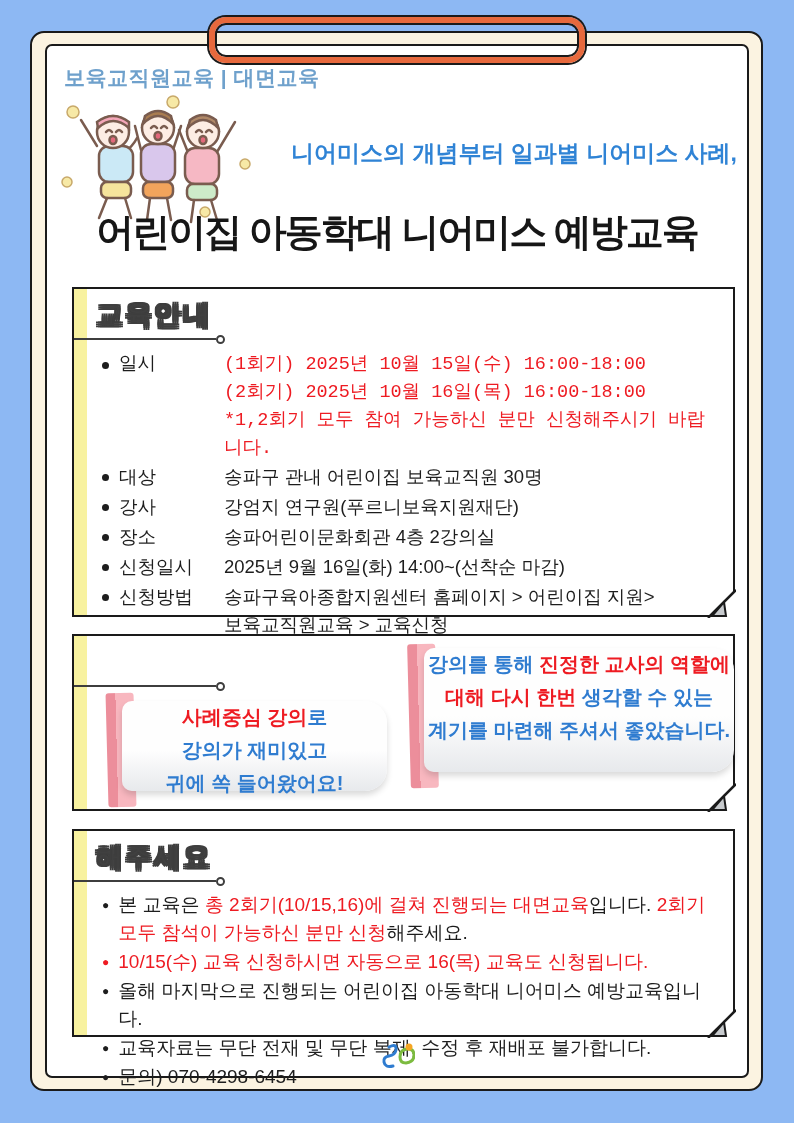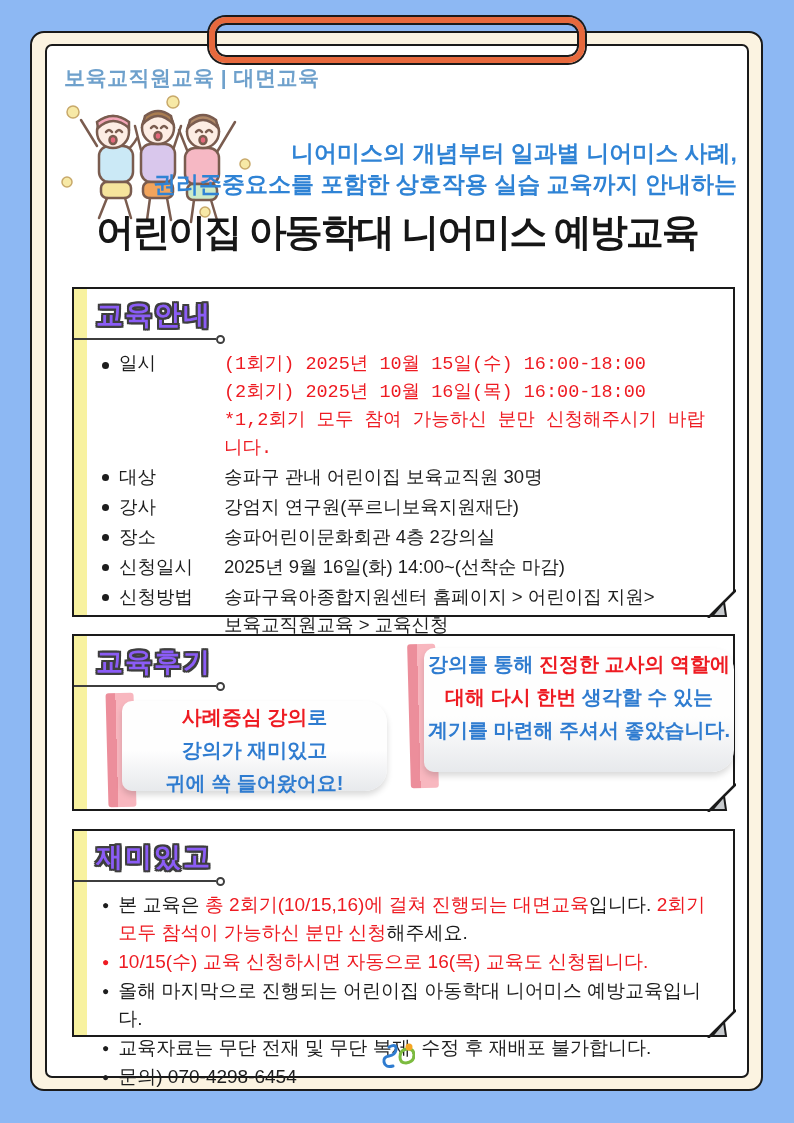--- a/index.html
+++ b/index.html
@@ -45,21 +45,21 @@
     border:2.5px solid #1a1a1a; background:#fff;
   }
   .section-box .stripe {
     position:absolute; left:0; top:0; bottom:0; width:13px; background:#F8F2A0;
   }
   #box-info   { top:241px; height:330px; }
   #box-review { top:588px; height:177px; }
   #box-notice { top:783px; height:208px; }
   .sec-head {
     position:absolute; left:22px; top:8px;
-    font-size:27px; font-weight:700; color:#8b5cf6; letter-spacing:2px;
+    font-size:27px; font-weight:400; color:#404040; letter-spacing:2px;
     text-shadow:-2px -2px 0 #3e3e3e, 2px -2px 0 #3e3e3e, -2px 2px 0 #3e3e3e,
                  2px 2px 0 #3e3e3e, -2px 0 0 #3e3e3e, 2px 0 0 #3e3e3e,
                  0 -2px 0 #3e3e3e, 0 2px 0 #3e3e3e;
   }
   .sec-line {
     position:absolute; left:0; top:49px; width:142px; height:0;
     border-top:2.5px solid #3e3e3e;
   }
   .sec-line::after {
     content:''; position:absolute; right:-9px; top:-5px; width:5px; height:5px;
@@ -158,21 +158,20 @@
         <path d="M141 38 q3 -4 6 0 M151 38 q3 -4 6 0" fill="none"></path>
         <ellipse cx="148" cy="46" rx="3.5" ry="4" fill="#E2697B"></ellipse>
         <rect x="132" y="90" width="30" height="16" rx="6" fill="#CDEBC9"></rect>
         <line x1="139" y1="106" x2="136" y2="128"></line>
           <line x1="156" y1="106" x2="162" y2="126"></line>
       </g>
     </svg>
 
     <div class="subtitle">
       <div>니어미스의 개념부터 일과별 니어미스 사례,</div>
-      <div>권리존중요소를 포함한 상호작용 실습 교육까지 안내하는</div>
     </div>
 
     <div class="main-title">어린이집 아동학대 니어미스 예방교육</div>
 
     <div class="section-box" id="box-info">
       <div class="stripe"></div>
       <div class="sec-head">교육안내</div>
       <div class="sec-line"></div>
       <div class="info-rows">
           <div class="info-row gap-after">
@@ -235,21 +234,20 @@
         </div>
       <svg class="fold" width="30" height="30" viewBox="0 0 30 30">
         <polygon points="30,30 30,2 2,30" fill="#ffffff"></polygon>
         <path d="M2,30 L30,2" stroke="#1a1a1a" stroke-width="2.5"></path>
         <polygon points="6,28 18,14 20,28" fill="#C7CACD" stroke="#1a1a1a" stroke-width="2"></polygon>
       </svg>
     </div>
 
     <div class="section-box" id="box-review">
       <div class="stripe"></div>
-      <div class="sec-head">교육후기</div>
       <div class="sec-line"></div>
 
       <div class="bubble" style="left:33px; top:65px; width:280px; height:90px;">
         <div class="ribbon" style="left:0; top:-8px; bottom:-16px;"></div>
         <div class="note" style="left:15px; top:0; right:0; bottom:0; font-size:20px;">
             <div><span class="c-r">사례중심 강의</span><span class="c-b">로</span></div>
             <div><span class="c-b">강의가 재미있고</span></div>
             <div><span class="c-b">귀에 쏙 들어왔어요!</span></div>
           </div>
       </div>
@@ -265,21 +263,21 @@
 
       <svg class="fold" width="30" height="30" viewBox="0 0 30 30">
         <polygon points="30,30 30,2 2,30" fill="#ffffff"></polygon>
         <path d="M2,30 L30,2" stroke="#1a1a1a" stroke-width="2.5"></path>
         <polygon points="6,28 18,14 20,28" fill="#C7CACD" stroke="#1a1a1a" stroke-width="2"></polygon>
       </svg>
     </div>
 
     <div class="section-box" id="box-notice">
       <div class="stripe"></div>
-      <div class="sec-head">재미있고</div>
+      <div class="sec-head">해주세요</div>
       <div class="sec-line"></div>
       <div class="notice-list">
           <div class="notice-item">
             <span class="n-dot c-k" style="font-size: 12px;">●</span>
             <span><span class="c-k">본 교육은 </span><span class="c-r">총 2회기(10/15,16)에 걸쳐 진행되는 대면교육</span><span class="c-k">입니다. </span><span class="c-r">2회기 모두 참석이 가능하신 분만 신청</span><span class="c-k">해주세요.</span></span>
           </div>
           <div class="notice-item">
             <span class="n-dot c-r" style="font-size: 12px;">●</span>
             <span><span class="c-r">10/15(수) 교육 신청하시면 자동으로 16(목) 교육도 신청됩니다.</span></span>
           </div>

